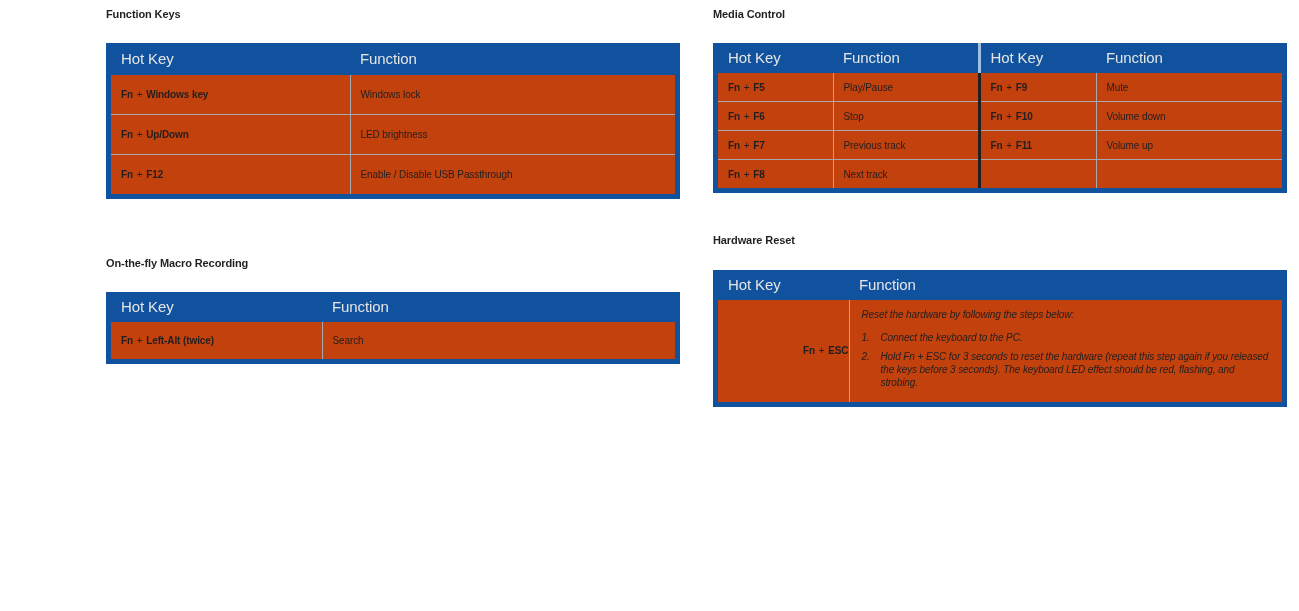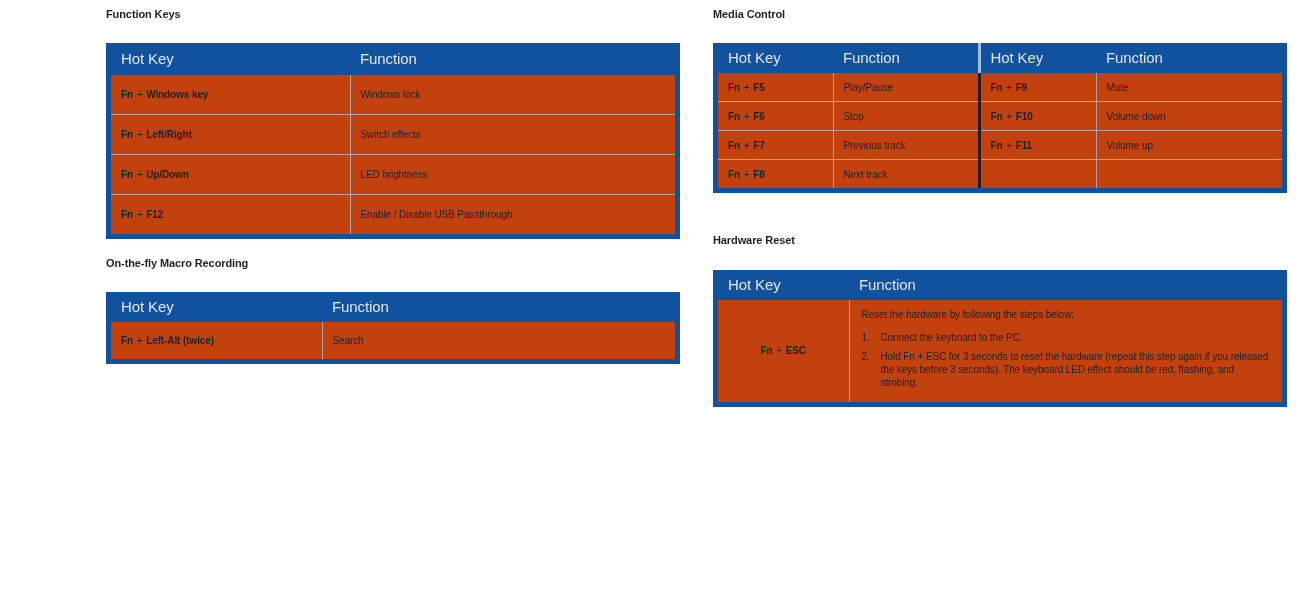--- a/index.html
+++ b/index.html
@@ -112,28 +112,29 @@
 
   
   #tbl-hwreset {
     left: 713px;
     top: 270px;
     width: 574px;
   }
   #tbl-hwreset col.h1 { width: 131px; }
   #tbl-hwreset thead th { padding-top: 6px; padding-bottom: 7px; }
   #tbl-hwreset td.key {
-    text-align: center;
+    text-align: right;
     vertical-align: middle;
     padding-left: 0;
     margin-top: 41px;
   }
   #tbl-hwreset td.desc {
     padding: 9px 10px 12px 12px;
     vertical-align: top;
+    font-style: italic;
   }
   .reset-intro {
     margin: 0 0 9px 0;
     line-height: 1.28;
   }
   .reset-steps {
     list-style: none;
     margin: 0;
     padding: 0;
   }
@@ -171,24 +172,20 @@
     <thead>
       <tr>
         <th>Hot Key</th>
         <th class="sep-thin">Function</th>
       </tr>
     </thead>
     <tbody>
       <tr>
         <td class="key"><span>Fn</span> <span class="plus">+</span> <span>Windows key</span></td>
         <td class="sep-thin">Windows lock</td>
-      </tr>
-      <tr>
-        <td class="key"><span>Fn</span> <span class="plus">+</span> <span>Left/Right</span></td>
-        <td class="sep-thin">Switch effects</td>
       </tr>
       <tr>
         <td class="key"><span>Fn</span> <span class="plus">+</span> <span>Up/Down</span></td>
         <td class="sep-thin">LED brightness</td>
       </tr>
       <tr>
         <td class="key"><span>Fn</span> <span class="plus">+</span> <span>F12</span></td>
         <td class="sep-thin">Enable / Disable USB Passthrough</td>
       </tr>
     </tbody>

